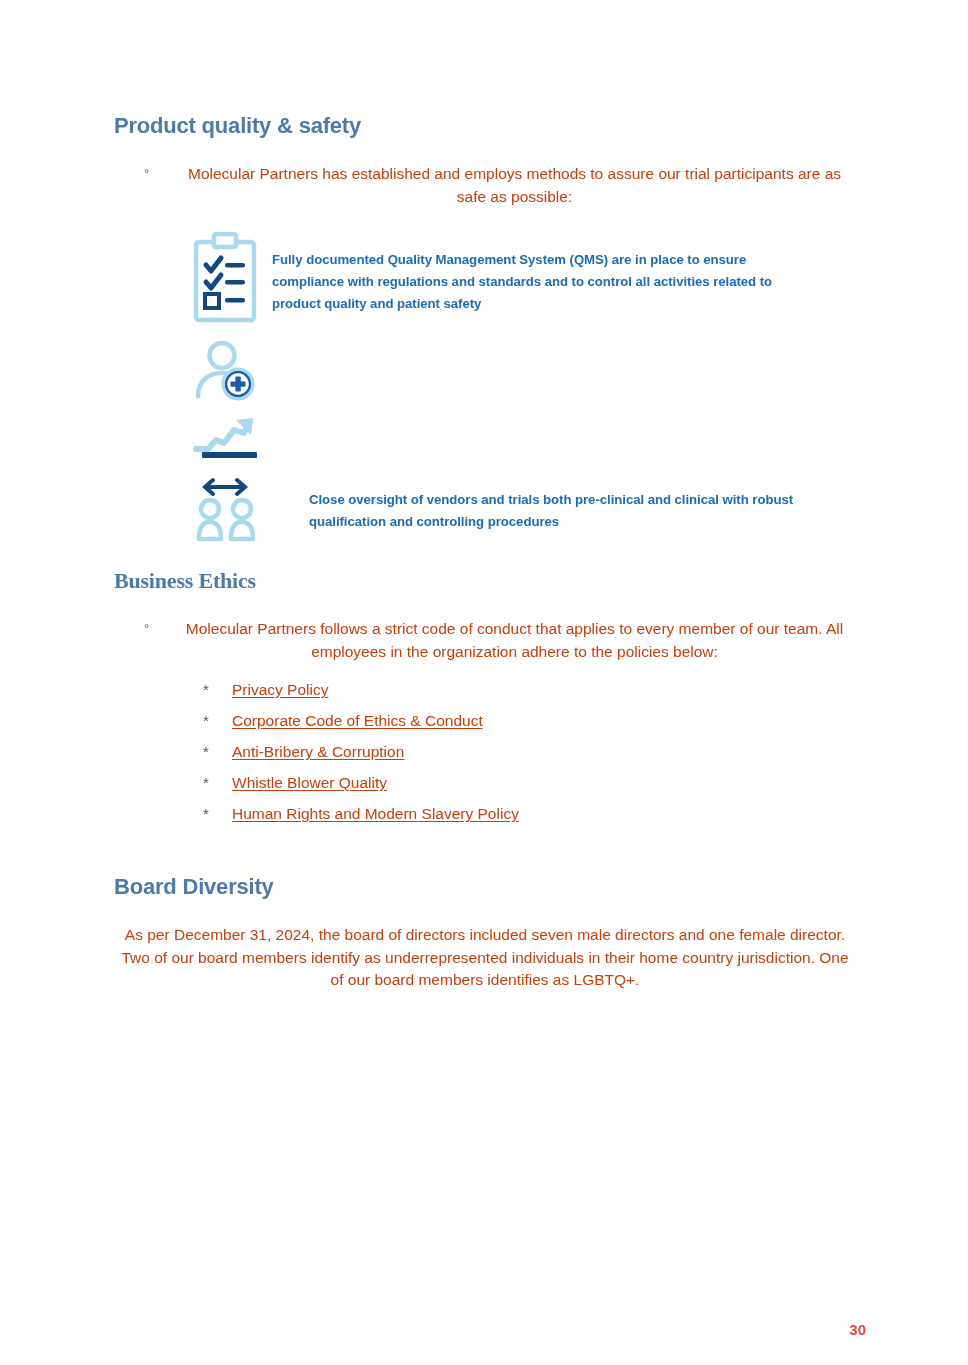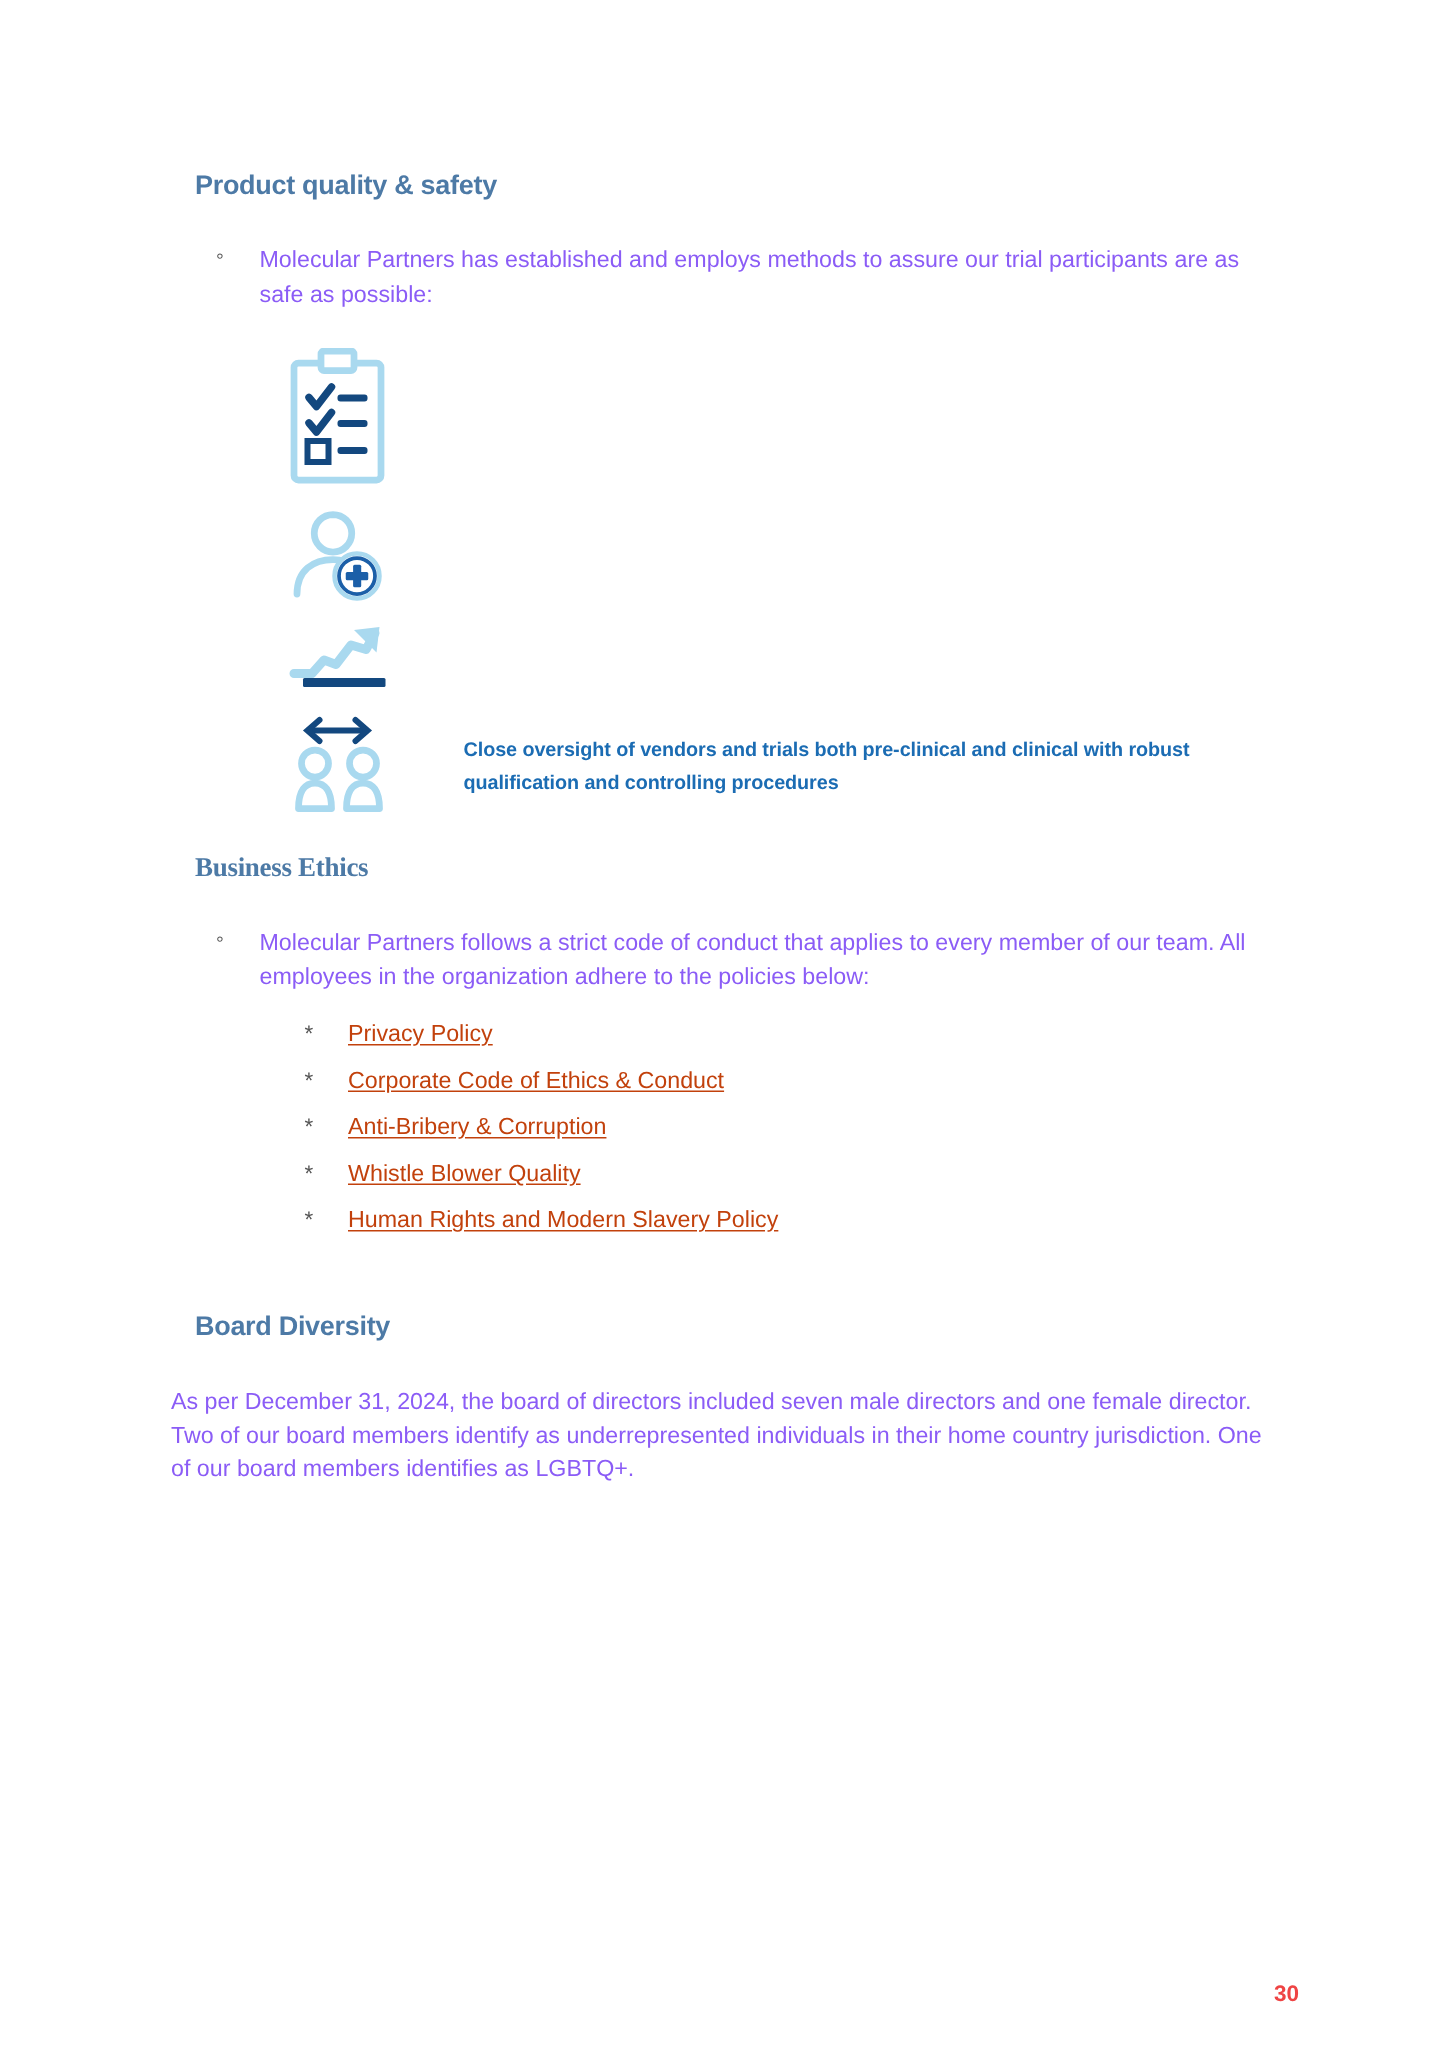--- a/index.html
+++ b/index.html
@@ -20,34 +20,35 @@
   .page {
     position: relative;
     width: 968px;
     height: 1365px;
     background: #ffffff;
   }
 
   
   .section-heading {
     position: absolute;
-    left: 130px;
-    font-size: 18px;
+    left: 114px;
+    font-size: 22px;
     font-weight: bold;
     color: #4d7aa6;
     letter-spacing: -0.2px;
     white-space: nowrap;
   }
 
   
   .body-text {
     font-size: 15.5px;
     line-height: 22.5px;
-    color: #8b5cf6;
+    color: #c2410c;
     font-weight: 400;
+    text-align: center;
   }
 
   
   .bullet-row {
     position: absolute;
     left: 114px;
     display: flex;
     align-items: flex-start;
   }
   .bullet-marker {
@@ -152,20 +153,21 @@
           <rect x="4" y="10" width="58" height="78" rx="3" ry="3" fill="none" stroke="#a9d9ef" stroke-width="4.5"></rect>
           <rect x="22" y="2" width="22" height="13" rx="2" ry="2" fill="#ffffff" stroke="#a9d9ef" stroke-width="4.5"></rect>
           <path d="M14 33 l5 6 l10 -13" fill="none" stroke="#13487f" stroke-width="5" stroke-linecap="round" stroke-linejoin="round"></path>
           <rect x="33" y="31" width="20" height="4.6" rx="2" fill="#13487f"></rect>
           <path d="M14 50 l5 6 l10 -13" fill="none" stroke="#13487f" stroke-width="5" stroke-linecap="round" stroke-linejoin="round"></path>
           <rect x="33" y="48" width="20" height="4.6" rx="2" fill="#13487f"></rect>
           <rect x="13" y="62" width="14" height="14" fill="none" stroke="#13487f" stroke-width="4"></rect>
           <rect x="33" y="66" width="20" height="4.6" rx="2" fill="#13487f"></rect>
         </svg>
       </div>
+      <div class="info-text" style="padding-top:17px; width:530px;">Fully documented Quality Management System (QMS) are in place to ensure compliance with regulations and standards and to control all activities related to product quality and patient safety</div>
     </div>
 
     <div class="info-row" style="top:106px; left:0px; width:680px;">
       <div class="info-icon">
         <svg width="66" height="66" viewBox="0 0 66 66" aria-hidden="true">
           <path d="M30 5 a12.5 12.5 0 0 1 0 25 a12.5 12.5 0 0 1 0 -25 z" fill="none" stroke="#a9d9ef" stroke-width="4.5"></path>
           <path d="M6 58 C6 42 17 35 30 35 C36 35 41 36.5 45 39" fill="none" stroke="#a9d9ef" stroke-width="4.5" stroke-linecap="round"></path>
           <circle cx="46" cy="46" r="15" fill="#ffffff" stroke="#a9d9ef" stroke-width="3"></circle>
           <circle cx="46" cy="46" r="12" fill="none" stroke="#1b5fa8" stroke-width="2.5"></circle>
           <rect x="43.4" y="38.5" width="5.4" height="15" rx="1" fill="#1b5fa8"></rect>

